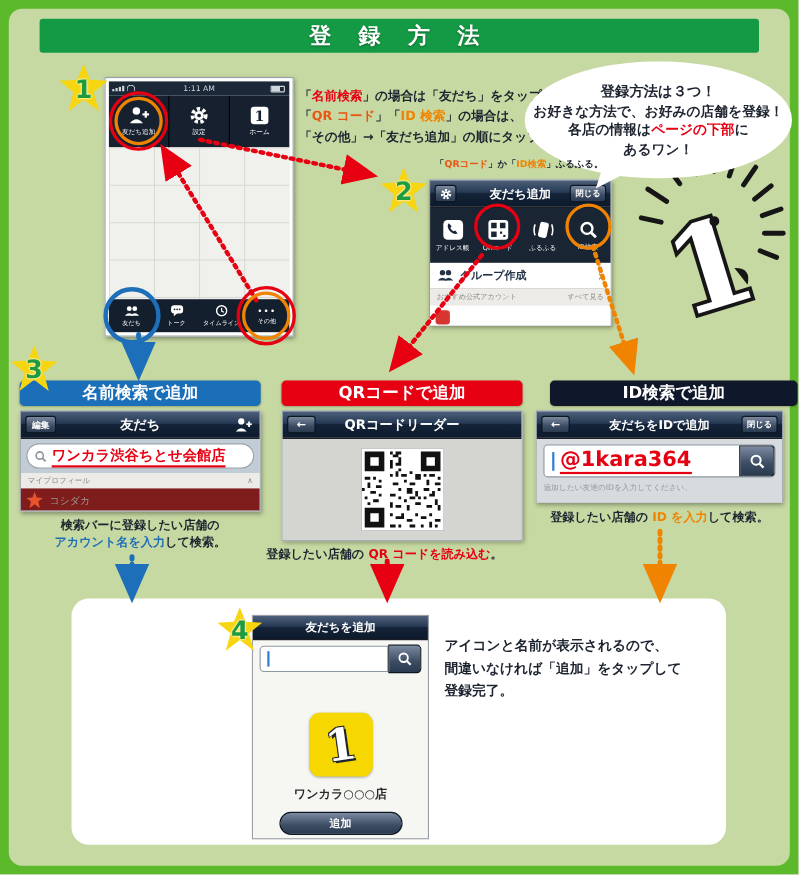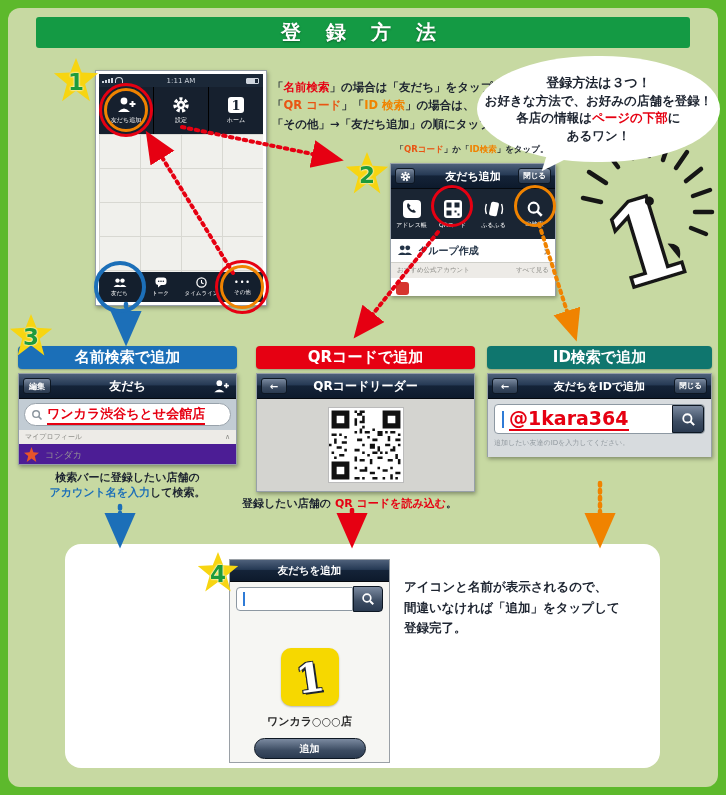--- a/index.html
+++ b/index.html
@@ -167,21 +167,21 @@
       <line x1="141" y1="96" x2="126" y2="90"></line>
     </g>
     <g transform="rotate(-17 80 100)">
       <text x="42" y="142" font-size="108" font-weight="bold" font-family="'DejaVu Serif',serif" fill="#ffffff" stroke="#161616" stroke-width="7" paint-order="stroke">1</text>
       <circle cx="95" cy="66" r="4.5" fill="#161616"></circle>
       <path d="M100 112 q15 4 7 18 z" fill="#161616"></path>
     </g>
   </svg>
 
   <div class="abs" style="left:388px;top:144px;width:168px;font-size:8.5px;font-weight:bold;color:#1d2430;text-align:center;z-index:4;">
-    <span>「</span><span class="orangered">QRコード</span><span>」か「</span><span class="orange">ID検索</span><span>」をタップ。</span>
+    <span>「</span><span class="orangered">QRコード</span><span>」か「</span><span class="orange">ID検索</span><span>」ふるふる。</span>
   </div>
   <div class="abs star" style="left:344px;top:152px;width:46px;height:46px;">
     <span>2</span>
   </div>
 
   <div class="abs shot" style="left:390px;top:163px;width:166px;height:133px;padding:0;">
     <div class="navhead" style="height:25px;font-size:11px;">
       <div class="btn-navy abs" style="left:4px;top:4px;width:20px;height:16px;">
         <svg width="11" height="11" viewBox="0 0 18 18">
           <circle cx="9" cy="9" r="6" fill="none" stroke="#fff" stroke-width="3.4" stroke-dasharray="3 2.2"></circle>
@@ -273,21 +273,21 @@
           <circle cx="8.5" cy="8.5" r="5.5" fill="none" stroke="#8a949d" stroke-width="2.4"></circle>
           <line x1="12.8" y1="12.8" x2="17.5" y2="17.5" stroke="#8a949d" stroke-width="2.8"></line>
         </svg>
         <span style="font-size:13px;font-weight:bold;color:#e60012;margin-left:4px;border-bottom:2px solid #e60012;white-space:nowrap;">ワンカラ渋谷ちとせ会館店</span>
       </div>
     </div>
     <div class="row-light" style="height:14px;font-size:7px;padding:0 6px;">
       <span>マイプロフィール</span>
       <span style="font-size:7px;">∧</span>
     </div>
-    <div style="height:20px;background:#4c1d95;position:relative;overflow:hidden;">
+    <div style="height:20px;background:#7f1d1d;position:relative;overflow:hidden;">
       <div class="abs" style="left:5px;top:3px;width:15px;height:15px;background:#e8542a;border-radius:3px;clip-path:polygon(50% 0,63% 35%,100% 38%,72% 60%,82% 100%,50% 76%,18% 100%,28% 60%,0 38%,37% 35%);"></div>
       <span class="abs" style="left:26px;top:5px;font-size:9px;color:#9a9a95;">コシダカ</span>
     </div>
   </div>
   <div class="abs cap" style="left:18px;top:470px;width:219px;font-size:11px;">
     <div><span>検索バーに登録したい店舗の</span></div>
     <div><span class="blue">アカウント名を入力</span><span>して検索。</span></div>
   </div>
 
   <div class="abs colhead" style="left:256px;top:346px;width:219px;background:#e60012;">QRコードで追加</div>
@@ -311,21 +311,21 @@
                    M10 16h2v1h-2zM13 17h1v1h-1zM10 19h1v2h-1zM12 20h2v1h-2zM15 18h1v1h-1zM17 17h2v1h-2zM20 17h1v1h-1zM19 19h2v1h-2zM16 20h1v2h-1zM22 17h1v1h-1zM24 16h2v1h-2zM26 18h1v2h-1zM23 20h2v1h-2zM27 20h1v2h-1z
                    M10 23h1v1h-1zM12 24h2v1h-2zM14 23h1v2h-1zM16 25h2v1h-2zM19 23h1v1h-1zM21 24h2v1h-2zM24 23h1v1h-1zM26 25h2v1h-2zM10 27h2v1h-2zM13 27h1v1h-1zM17 27h2v1h-2zM21 27h1v1h-1zM24 26h1v2h-1zM26 27h1v1h-1z"></path>
         </g>
       </svg>
     </div>
   </div>
   <div class="abs cap" style="left:232px;top:496px;width:235px;font-size:11px;">
     <span>登録したい店舗の </span><span class="red">QR コードを読み込む</span><span>。</span>
   </div>
 
-  <div class="abs colhead" style="left:487px;top:346px;width:225px;background:#0f766e;">ID検索で追加</div>
+  <div class="abs colhead" style="left:500px;top:346px;width:225px;background:#0f172a;">ID検索で追加</div>
   <div class="abs shot" style="left:487px;top:373px;width:225px;height:84px;">
     <div class="navhead" style="height:25px;font-size:11px;">
       <div class="btn-navy abs" style="left:4px;top:4px;width:26px;height:16px;font-size:10px;">
         <span>←</span>
       </div>
       <span>友だちをIDで追加</span>
       <div class="btn-navy abs" style="right:4px;top:4px;height:16px;padding:0 4px;font-size:7.5px;">閉じる</div>
     </div>
     <div style="height:58px;background:#d7dbde;padding:5px 6px 0 6px;">
       <div class="input-white" style="height:30px;padding:0 0 0 7px;">
@@ -333,20 +333,23 @@
         <span style="font-size:19px;font-weight:bold;color:#e60012;margin-left:5px;border-bottom:2px solid #e60012;white-space:nowrap;">@1kara364</span>
         <div class="btn-navy" style="margin-left:auto;width:32px;height:28px;border-radius:0 3px 3px 0;">
           <svg width="15" height="15" viewBox="0 0 20 20">
             <circle cx="8.5" cy="8.5" r="5.5" fill="none" stroke="#fff" stroke-width="2.4"></circle>
             <line x1="12.8" y1="12.8" x2="17.5" y2="17.5" stroke="#fff" stroke-width="2.8"></line>
           </svg>
         </div>
       </div>
       <div style="font-size:7px;color:#90989e;margin-top:4px;">追加したい友達のIDを入力してください。</div>
     </div>
+  </div>
+  <div class="abs cap" style="left:487px;top:463px;width:225px;font-size:11px;">
+    <span>登録したい店舗の </span><span class="orange">ID を入力</span><span>して検索。</span>
   </div>
 
   <div class="abs" id="bottom-box"></div>
   <div class="abs star" style="left:196px;top:552px;width:44px;height:44px;">
     <span>4</span>
   </div>
 
   <div class="abs" style="left:229px;top:559px;width:161px;height:204px;background:#f6f6f3;border:1px solid #9aa0a6;z-index:3;">
     <div class="navhead" style="height:22px;font-size:10.5px;">友だちを追加</div>
     <div style="height:34px;display:flex;align-items:center;padding:0 6px;">

